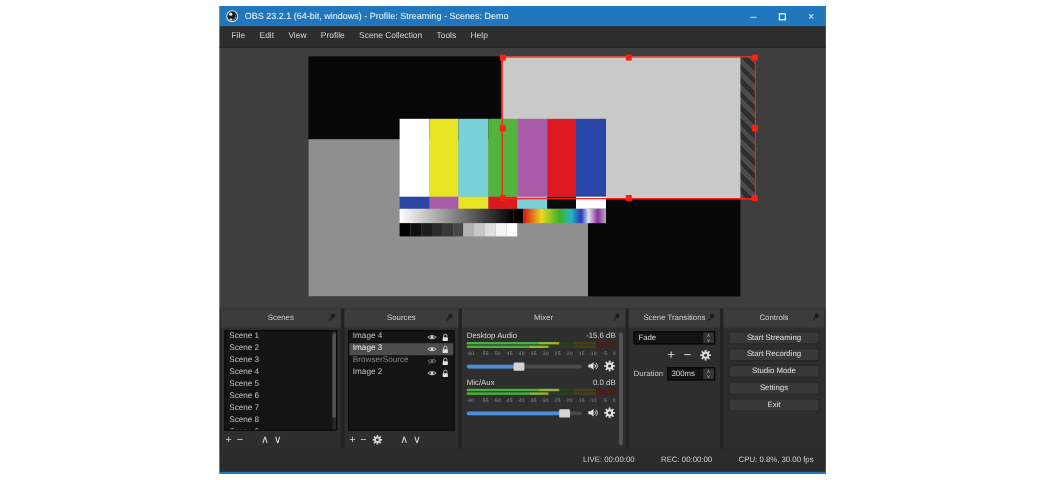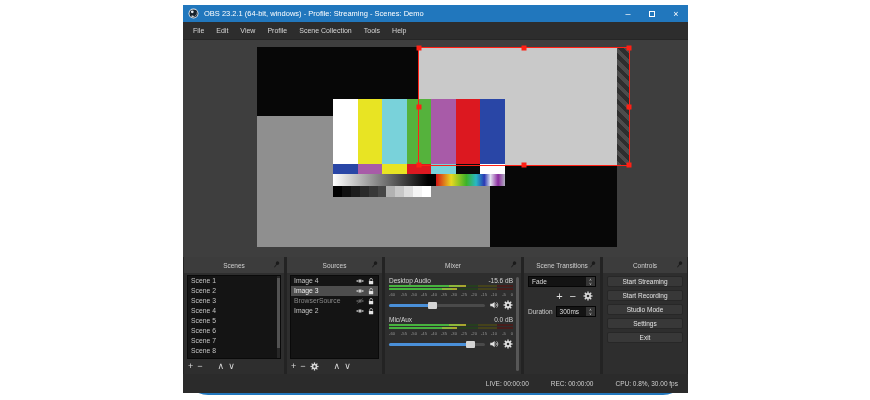--- a/index.html
+++ b/index.html
@@ -1,20 +1,20 @@
 <!DOCTYPE html>
 <html><head>
 <meta charset="utf-8">
 <style>
   * { margin:0; padding:0; box-sizing:border-box; }
   html,body { width:870px; height:400px; background:#ffffff; overflow:hidden;
               font-family:"Liberation Sans","DejaVu Sans",sans-serif; }
   .window { position:absolute; left:183px; top:5px; width:505px; height:390px;
             background:#2d2d2d; display:flex; flex-direction:column;
-            border-bottom:2px solid #2177bd;border-radius:25px; }
+            border-bottom:2px solid #2177bd; }
   
   .titlebar { height:17px; background:#2177bd; display:flex; align-items:center;
               padding-left:5px; gap:5px; color:#fff; font-size:7.5px; flex:none; }
   .obs-logo { width:11px; height:11px; flex:none; }
   .win-title { white-space:nowrap; }
   .win-controls { margin-left:auto; display:flex; height:100%; }
   .win-btn { width:24px; height:100%; display:flex; align-items:center; justify-content:center;
              color:#fff; font-size:9px; }
   .max-glyph { width:6px; height:6px; border:1px solid #fff; display:inline-block; }
   

